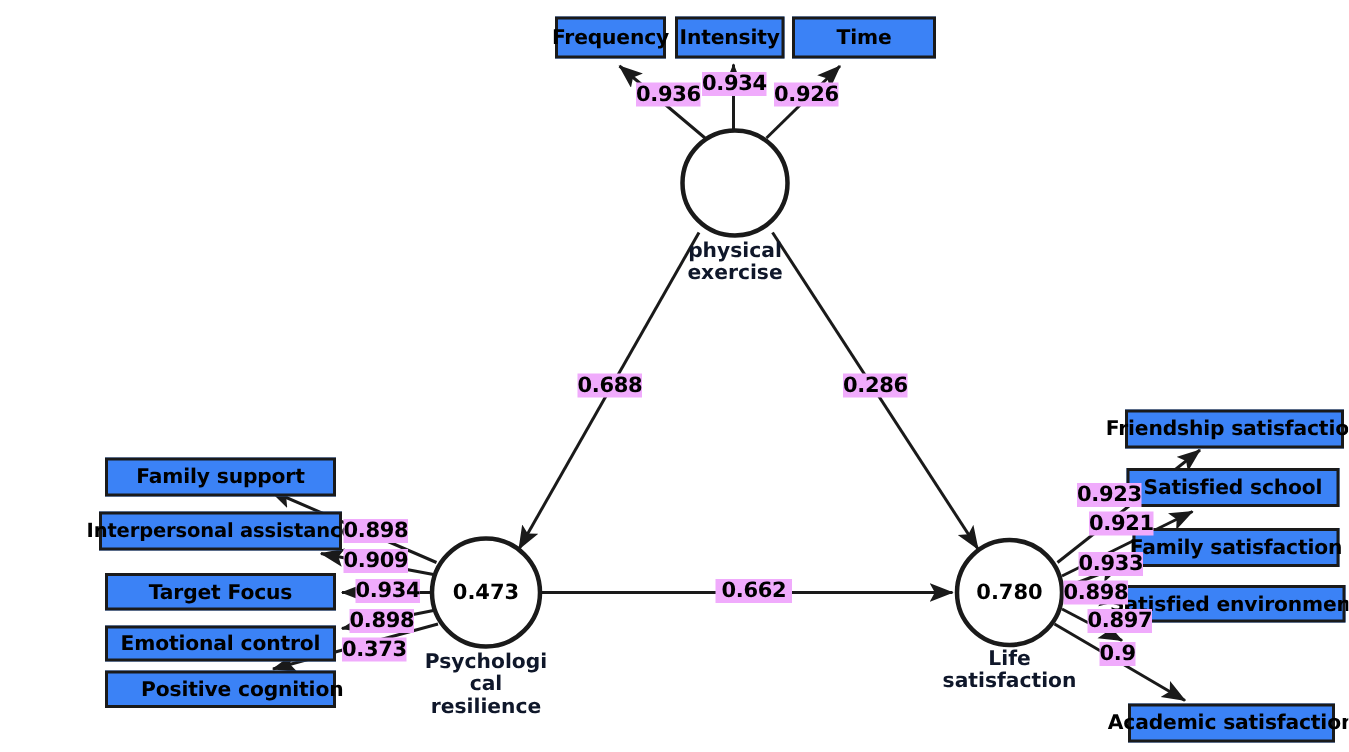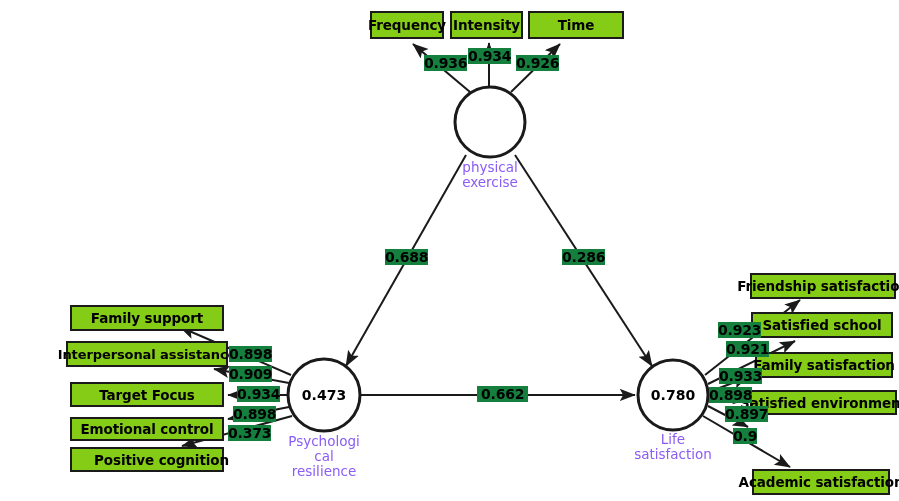--- a/index.html
+++ b/index.html
@@ -18,56 +18,56 @@
   svg.layer {
     position: absolute;
     left: 0;
     top: 0;
     width: 899px;
     height: 501px;
   }
   .box {
     position: absolute;
     border: 2px solid #1a1a1a;
-    background: #84cc16;
+    background: #3b82f6;
     box-sizing: border-box;
     display: flex;
     align-items: center;
     justify-content: center;
     font-weight: bold;
     font-size: 13.5px;
     color: #000000;
     letter-spacing: -0.1px;
     white-space: nowrap;
     z-index: 3;
   }
   .coef {
     position: absolute;
     font-weight: bold;
     font-size: 14px;
     color: #000000;
-    background: #15803d;
+    background: #f0abfc;
     white-space: nowrap;
     z-index: 4;
     letter-spacing: -0.2px;
   }
   .circle-val {
     position: absolute;
     font-weight: bold;
     font-size: 14px;
     color: #000000;
     white-space: nowrap;
     text-align: center;
     z-index: 4;
   }
   .circle-label {
     position: absolute;
-    font-weight: normal;
+    font-weight: bold;
     font-size: 13.5px;
-    color: #8b5cf6;
+    color: #0f172a;
     text-align: center;
     line-height: 1.12;
     z-index: 4;
   }
 </style>
 </head>
 <body>
 
 <div id="canvas">
 

